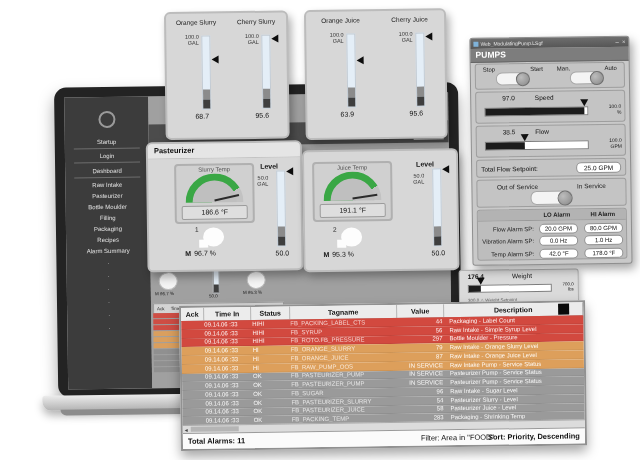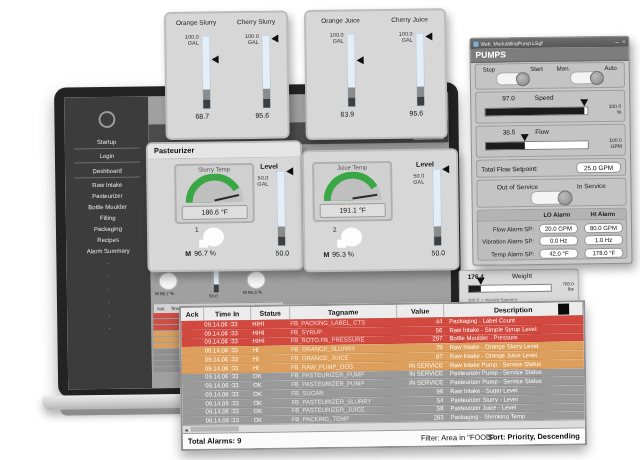--- a/index.html
+++ b/index.html
@@ -568,19 +568,19 @@
           <div class="c c-tag">FB_PACKING_TEMP</div>
           <div class="c c-val">283</div>
           <div class="c c-desc">Packaging - Shrinking Temp</div>
         </div>
     </div>
     <div class="al-scroll">
       <span class="arr">◄</span>
       <div class="al-thumb"></div>
     </div>
     <div class="al-foot">
-      <span class="f-total">Total Alarms: 9</span>
+      <span class="f-total">Total Alarms: 11</span>
       <span class="f-filter">Filter: Area in "FOOD"</span>
       <span class="f-sort">Sort: Priority, Descending</span>
     </div>
   </div>
 
 </div>
 
 </body></html>

